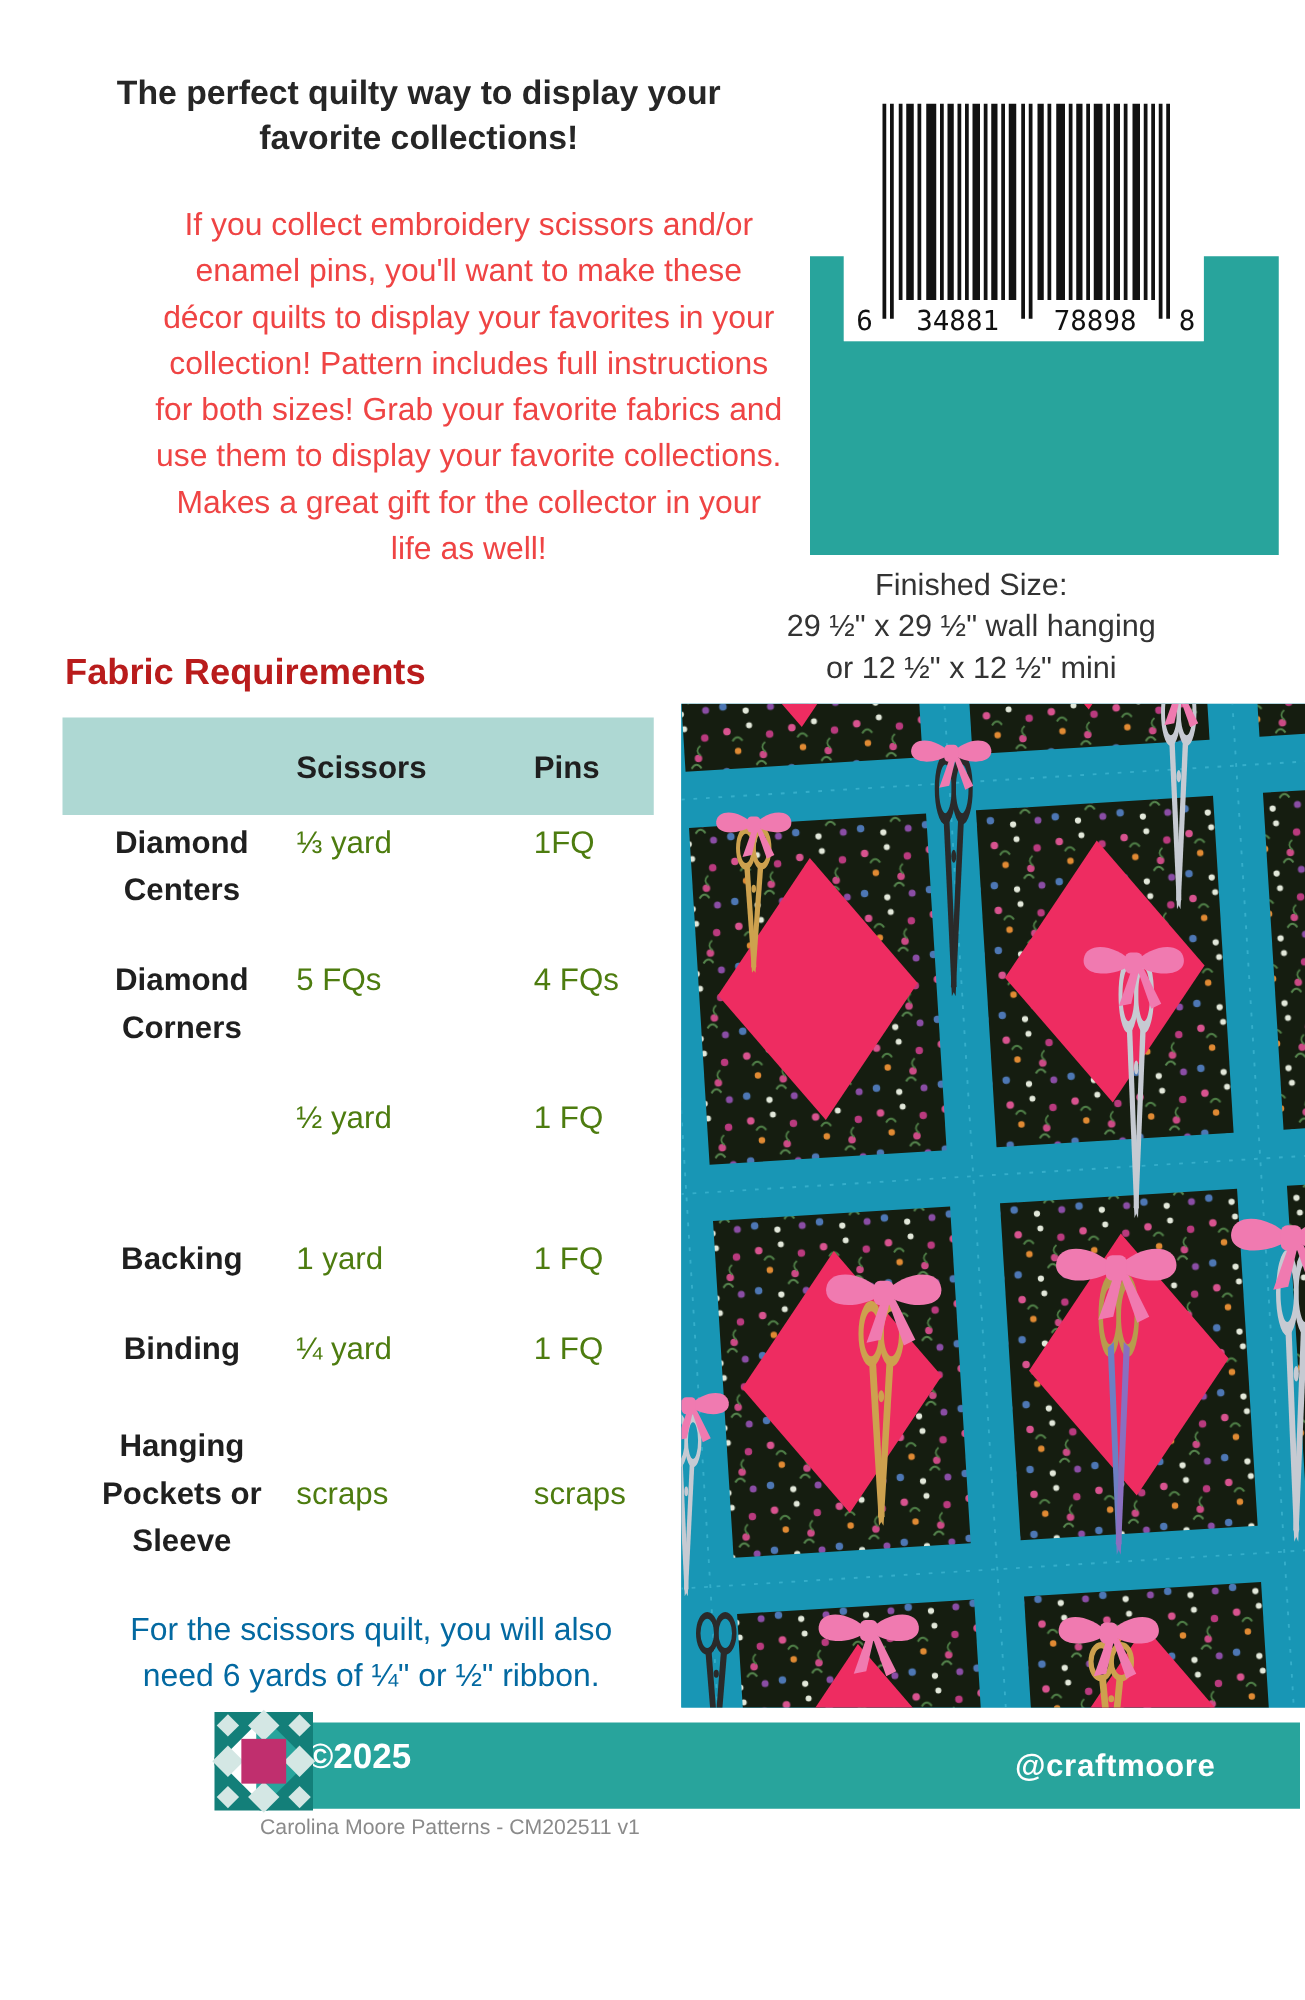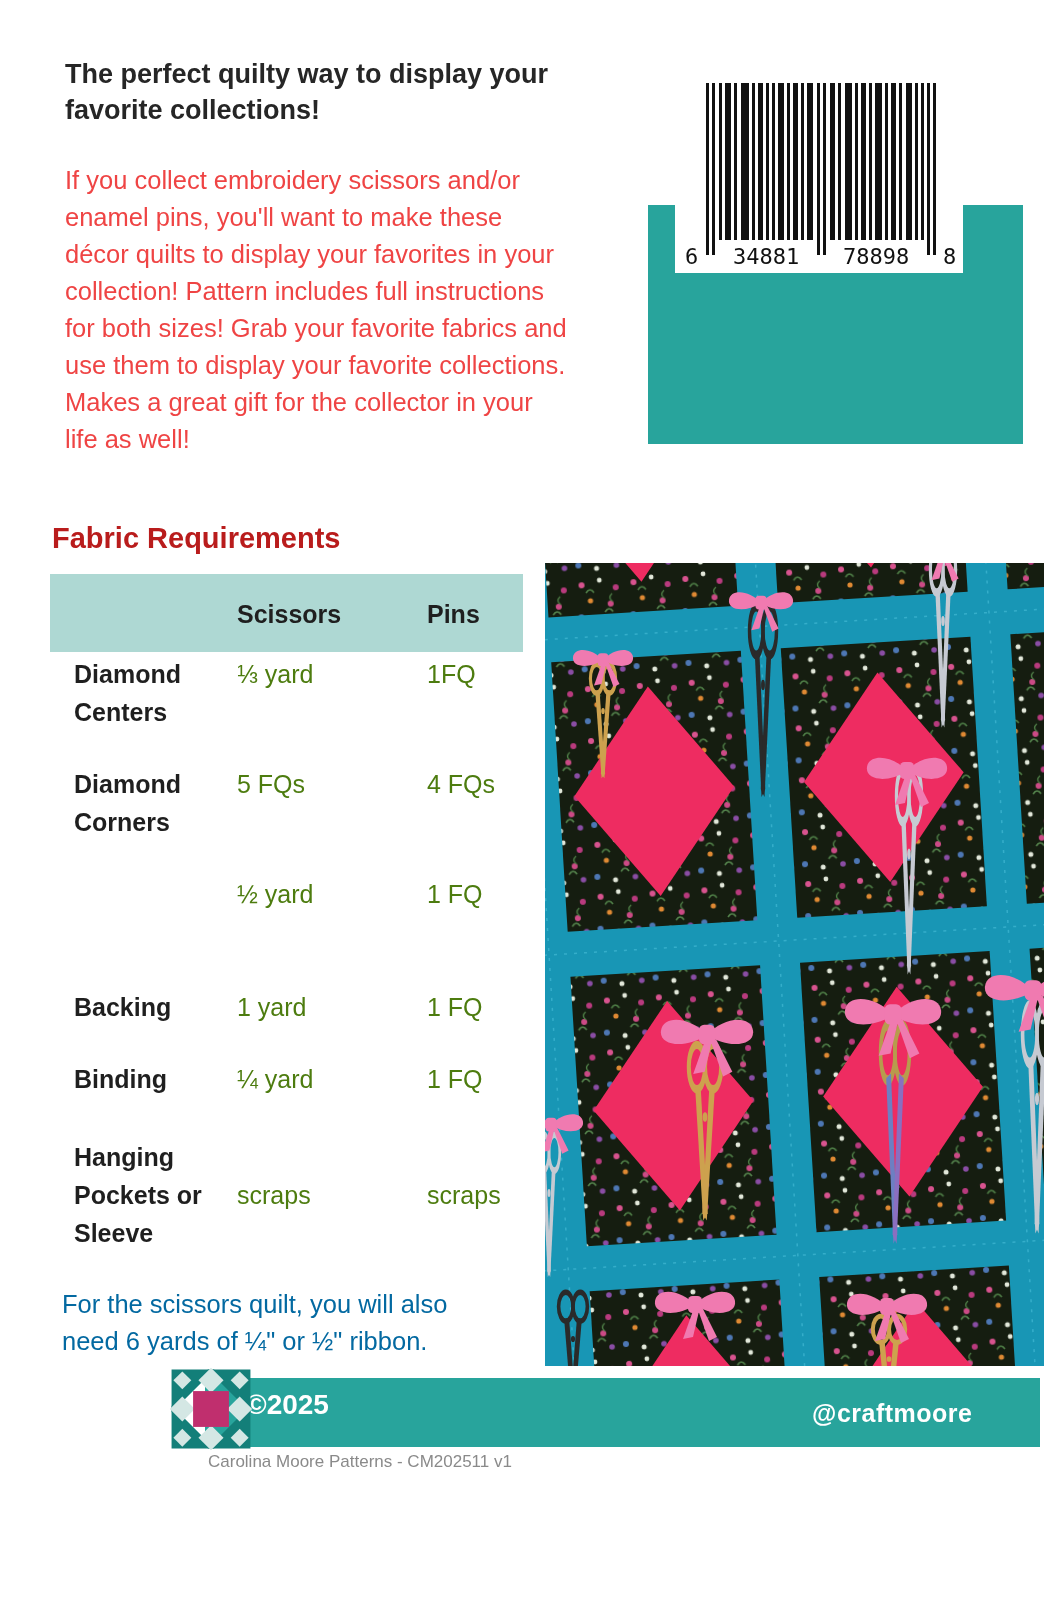--- a/index.html
+++ b/index.html
@@ -11,21 +11,21 @@
     --logo-pink:#c02f6e;
     --logo-teal:#137f79;
     --logo-light:#d4e7e4;
     --text-dark:#2f2f2f;
     --gray:#8a8a8a;
   }
   html,body{margin:0;padding:0;background:#ffffff;}
   .page{position:relative;width:1044px;height:1600px;background:#fff;
         font-family:"Liberation Sans",sans-serif;color:var(--text-dark);overflow:hidden;}
   .abs{position:absolute;}
-  .pre{white-space:pre-line;}
+  .pre{white-space:pre-line;text-align:center;}
 
   .headline{left:65px;top:56px;width:540px;font-size:27px;font-weight:bold;
             line-height:36px;color:#262626;}
   .intro{left:65px;top:162px;width:620px;font-size:25.5px;line-height:37px;color:#ef4444;}
 
   .barcode-label{left:675px;top:78px;width:288px;height:195px;background:#fff;z-index:2;}
   .barcode-digit{font-family:"DejaVu Sans Mono","Liberation Mono",monospace;font-size:22px;fill:#111;}
 
   .address-box{left:648px;top:205px;width:375px;height:239px;background:var(--teal);z-index:1;}
   .address-website{left:648px;top:279px;width:375px;text-align:center;font-size:21.5px;
@@ -36,21 +36,21 @@
 
   .finished-size{left:537px;top:452px;width:480px;font-size:24.5px;line-height:33px;color:#333;}
 
   .fr-title{left:52px;top:522px;font-size:29px;font-weight:bold;color:#b91c1c;}
   .fr-header-band{left:50px;top:574px;width:473px;height:78px;background:var(--light-teal);}
   .fr-col-scissors{left:237px;top:600px;font-size:25px;font-weight:bold;color:#1f1f1f;}
   .fr-col-pins{left:427px;top:600px;font-size:25px;font-weight:bold;color:#1f1f1f;}
 
   .fr-label{font-size:25px;font-weight:bold;color:#1f1f1f;line-height:38px;width:175px;}
   .fr-val{font-size:25px;color:#4d7c0f;line-height:38px;}
-  .c1{left:74px;} .c2{left:237px;} .c3{left:427px;}
+  .c1{left:58px;} .c2{left:237px;} .c3{left:427px;}
   .r1{top:655px;} .r2{top:765px;} .r3{top:875px;} .r4{top:988px;} .r5{top:1060px;}
   .r6{top:1138px;} .r6v{top:1176px;}
 
   .ribbon-note{left:62px;top:1286px;width:470px;font-size:25.5px;line-height:37px;color:#0369a1;}
 
   .photo{left:545px;top:563px;width:499px;height:803px;overflow:hidden;background:var(--quilt-teal);}
   .photo svg{display:block;}
 
   .footer-bar{left:205px;top:1378px;width:835px;height:69px;background:var(--teal);z-index:1;}
   .logo{left:168px;top:1366px;width:86px;height:86px;z-index:3;}
@@ -126,20 +126,23 @@
     <svg width="17" height="17" viewBox="0 0 20 20">
       <circle cx="10" cy="10" r="8" fill="none" stroke="#2e3e3c" stroke-width="2.6" stroke-dasharray="2.2 2.2"></circle>
       <rect x="6" y="6" width="8" height="8" fill="#2e3e3c"></rect>
     </svg><span>Carolina Moore Patterns.com</span>
   </div>
   <div class="abs address-lines pre">6519 Bisby Lake Ave
 #191591
 San Diego, CA 92159
 Carolina@CarolinaMoore.com</div>
 
+  <div class="abs finished-size pre">Finished Size:
+29 ½" x 29 ½" wall hanging
+or 12 ½" x 12 ½" mini</div>
 
   <div class="abs fr-title">Fabric Requirements</div>
   <div class="abs fr-header-band"></div>
   <div class="abs fr-col-scissors">Scissors</div>
   <div class="abs fr-col-pins">Pins</div>
 
   <div class="abs fr-label pre c1 r1">Diamond
 Centers</div>
   <div class="abs fr-val c2 r1">⅓ yard</div>
   <div class="abs fr-val c3 r1">1FQ</div>

